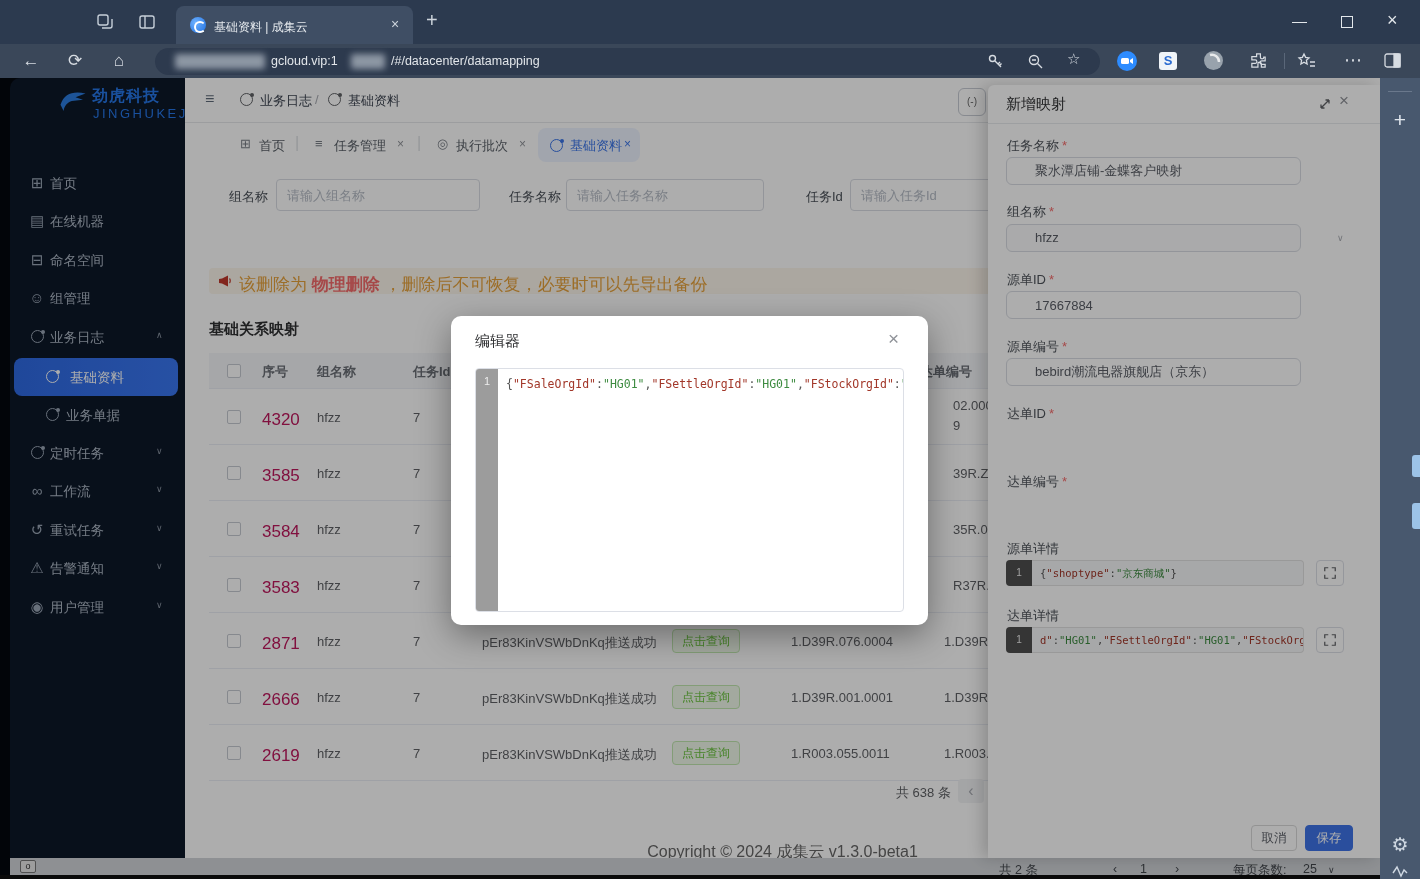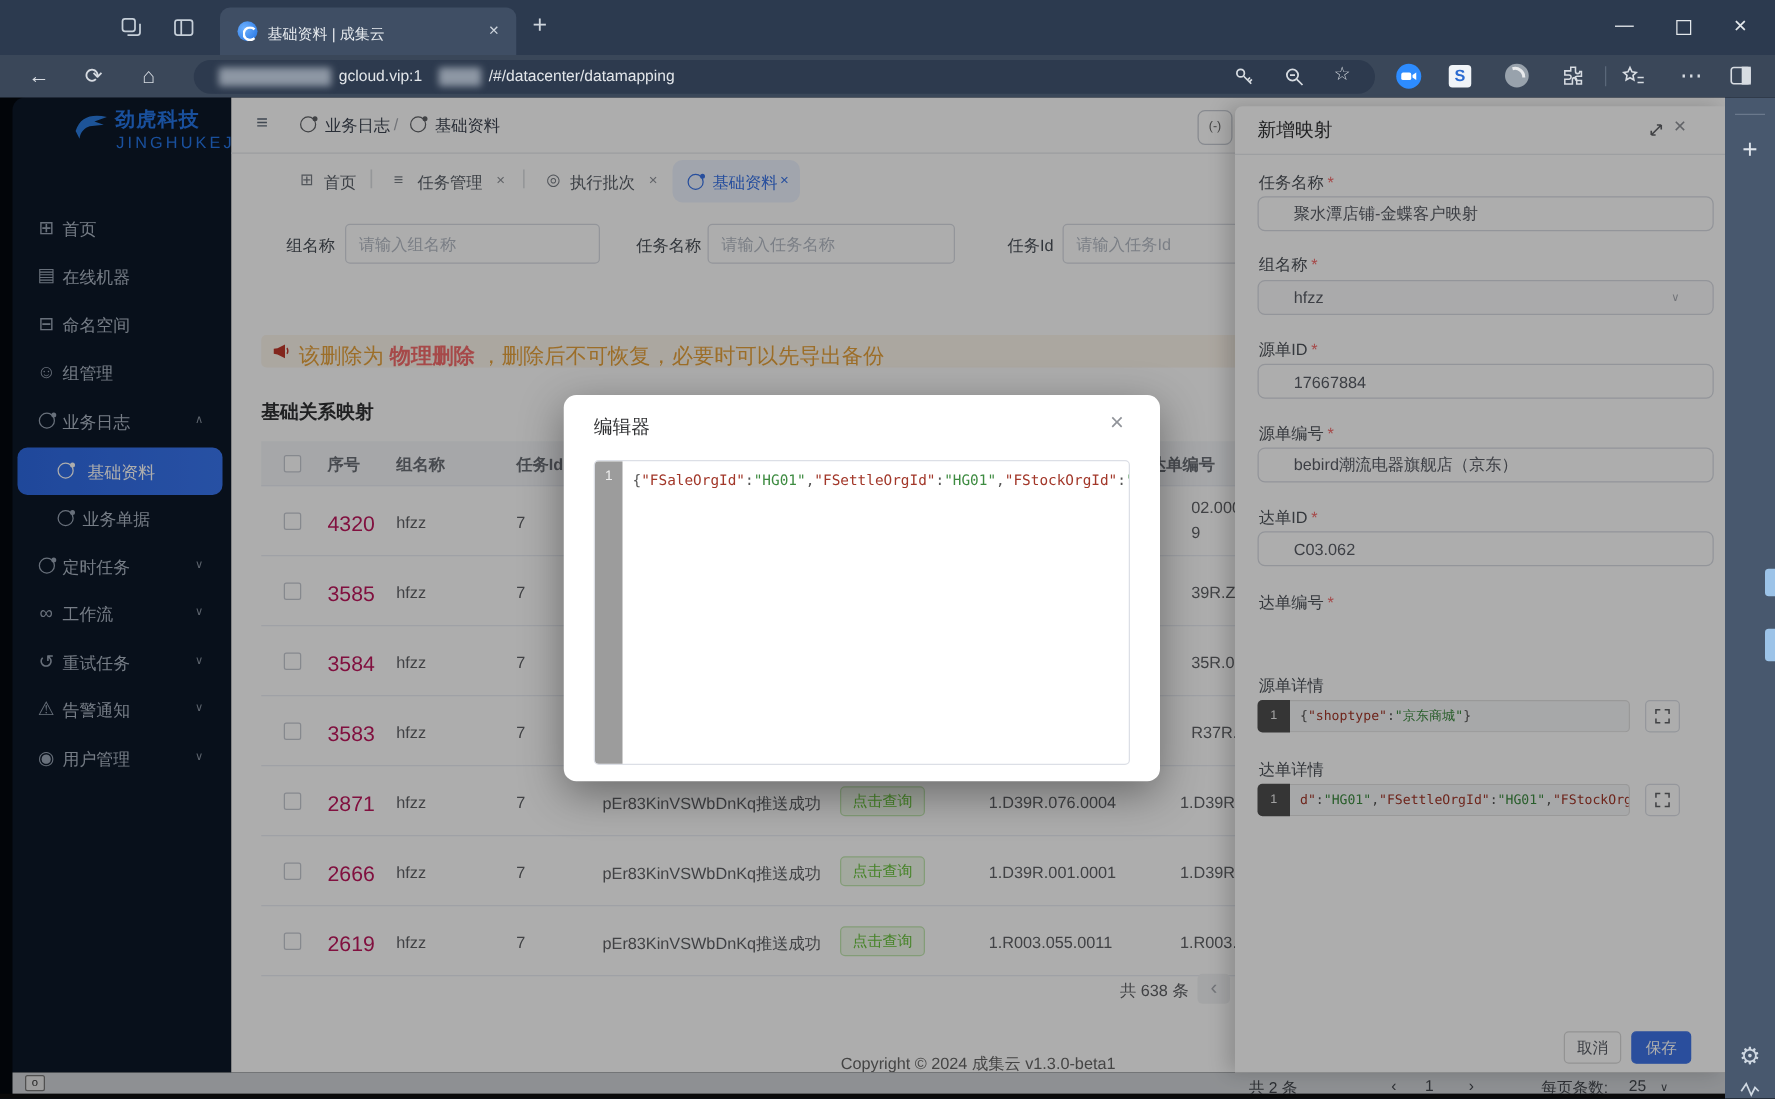--- a/index.html
+++ b/index.html
@@ -67,21 +67,21 @@
   .mono{font-family:"DejaVu Sans Mono",monospace;}
   .tok-k{color:#a23729;}
   .tok-s{color:#3d8b40;}
   .tok-p{color:#555555;}
 
   
   #drawer{left:988px;top:85px;width:392px;height:773px;background:#fff;border-radius:6px 0 0 0;
           box-shadow:-6px 0 16px rgba(0,0,0,.18);z-index:40;}
   .fld-label{font-size:13px;color:#4f545b;}
   .req-star{color:#f56c6c;margin-left:3px;}
-  .dr-in{left:18px;width:365px;height:28px;padding-left:28px;}
+  .dr-in{left:18px;width:295px;height:28px;padding-left:28px;}
   .mini-ed{height:26px;}
   .mini-gutter{width:26px;height:26px;background:#4f4f4f;border-radius:4px 0 0 4px;color:#ededed;
                font-size:10px;text-align:center;line-height:26px;}
   .mini-body{left:26px;top:0;width:272px;height:26px;background:#f7f8fa;border:1px solid #e2e2e2;border-left:none;
              border-radius:0 4px 4px 0;overflow:hidden;white-space:nowrap;font-size:10.5px;line-height:24px;padding-left:8px;}
   .exp-btn{width:28px;height:26px;border:1px solid #dcdfe6;border-radius:4px;}
   .btn{height:26px;border-radius:4px;font-size:12.5px;text-align:center;line-height:24px;}
   .btn-plain{border:1px solid #d9d9d9;color:#5a5e66;background:#fff;}
   .btn-primary{background:#3f74e8;color:#fff;border:1px solid #3f74e8;}
 
@@ -382,21 +382,21 @@
         <div class="abs td" style="left:204px;top:21px;">7</div>
         <div class="abs td" style="left:273px;top:21px;">pEr83KinVSWbDnKq推送成功</div>
         <div class="abs chip" style="left:463px;top:16px;">点击查询</div>
         <div class="abs td" style="left:582px;top:21px;">1.R003.055.0011</div>
         <div class="abs td" style="left:735px;top:21px;">1.R003.055.0</div>
       </div>
 
       <div class="abs td" style="left:711px;top:706px;">共 638 条</div>
       <div class="abs" style="left:773px;top:701px;width:26px;height:24px;background:#f2f3f5;border-radius:4px;text-align:center;line-height:24px;color:#a8abb2;">‹</div>
 
-      <div class="abs" style="left:0;top:764px;width:1195px;text-align:center;font-size:13px;color:#666;">Copyright © 2024 成集云 v1.3.0-beta1</div>
+      <div class="abs" style="left:0;top:764px;width:1195px;text-align:center;font-size:16px;color:#666;">Copyright © 2024 成集云 v1.3.0-beta1</div>
     </div>
 
     <div class="abs" id="bottomstrip">
       <div class="abs" style="left:10px;top:2px;width:16px;height:13px;border:1px solid #777;border-radius:2px;background:#e8e8e8;text-align:center;font-size:9px;line-height:11px;color:#333;">o</div>
       <div class="abs strip-text" style="left:989px;">共 2 条</div>
       <div class="abs strip-text" style="left:1103px;">‹</div>
       <div class="abs strip-text" style="left:1130px;">1</div>
       <div class="abs strip-text" style="left:1165px;">›</div>
       <div class="abs strip-text" style="left:1223px;">每页条数:</div>
       <div class="abs strip-text" style="left:1293px;">25</div>
@@ -423,21 +423,20 @@
       <span class="abs" style="left:330px;top:0;font-size:9px;color:#a8abb2;">∨</span>
     </div>
 
     <div class="abs fld-label" style="left:19px;top:186px;"><span>源单ID</span><span class="req-star">*</span></div>
     <input class="abs in dr-in" style="top: 206px; border-radius: 6px;" value="17667884">
 
     <div class="abs fld-label" style="left:19px;top:253px;"><span>源单编号</span><span class="req-star">*</span></div>
     <input class="abs in dr-in" style="top: 273px; border-radius: 6px;" value="bebird潮流电器旗舰店（京东）">
 
     <div class="abs fld-label" style="left:19px;top:320px;"><span>达单ID</span><span class="req-star">*</span></div>
-    <input class="abs in dr-in" style="top: 340px; border-radius: 6px;" value="C03.062">
 
     <div class="abs fld-label" style="left:19px;top:388px;"><span>达单编号</span><span class="req-star">*</span></div>
 
     <div class="abs fld-label" style="left:19px;top:455px;">源单详情</div>
     <div class="abs mini-ed" style="left:18px;top:475px;width:298px;">
       <div class="abs mini-gutter">1</div>
       <div class="abs mini-body mono"><span class="tok-p">{</span><span class="tok-k">"shoptype"</span><span class="tok-p">:</span><span class="tok-s">"京东商城"</span><span class="tok-p">}</span></div>
     </div>
     <div class="abs exp-btn" style="left:328px;top:475px;">
       <svg width="14" height="14" viewBox="0 0 16 16" fill="none" stroke="#606266" stroke-width="1.4" style="margin:5px auto;">

